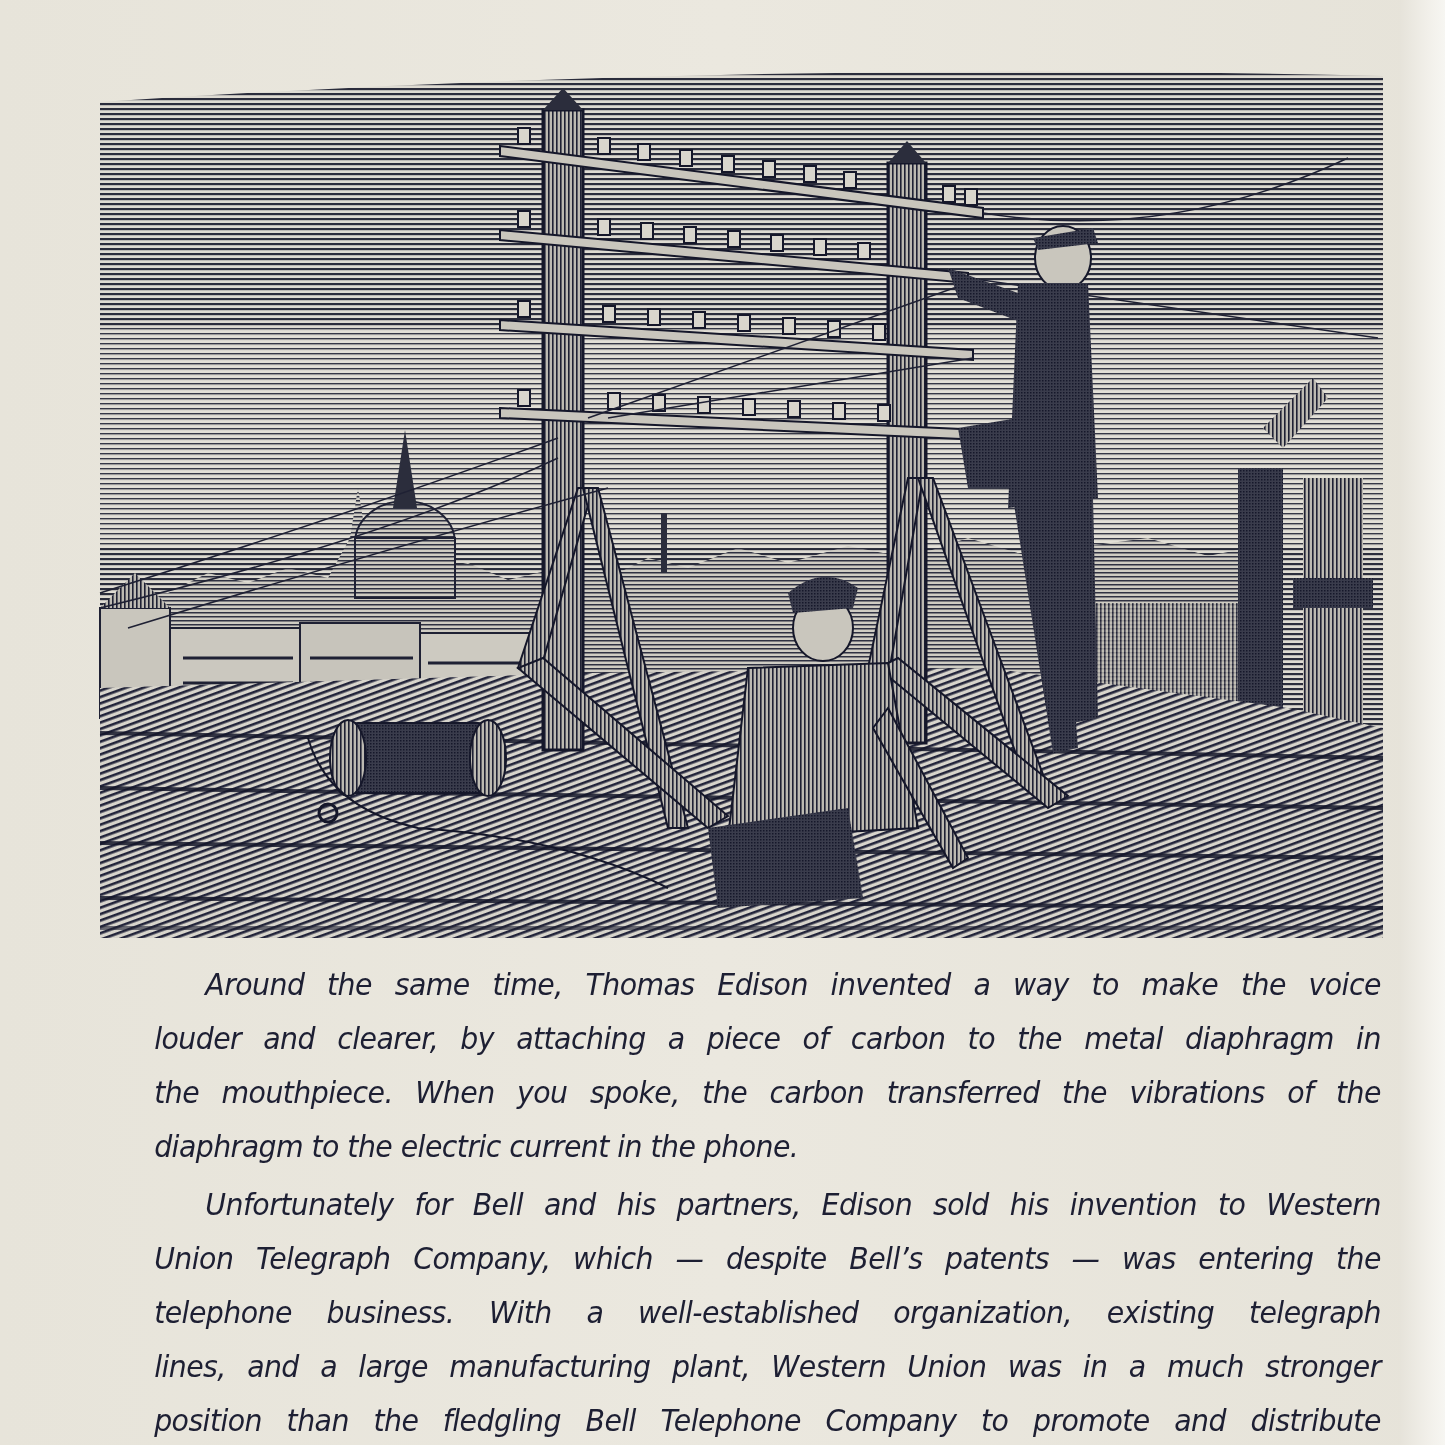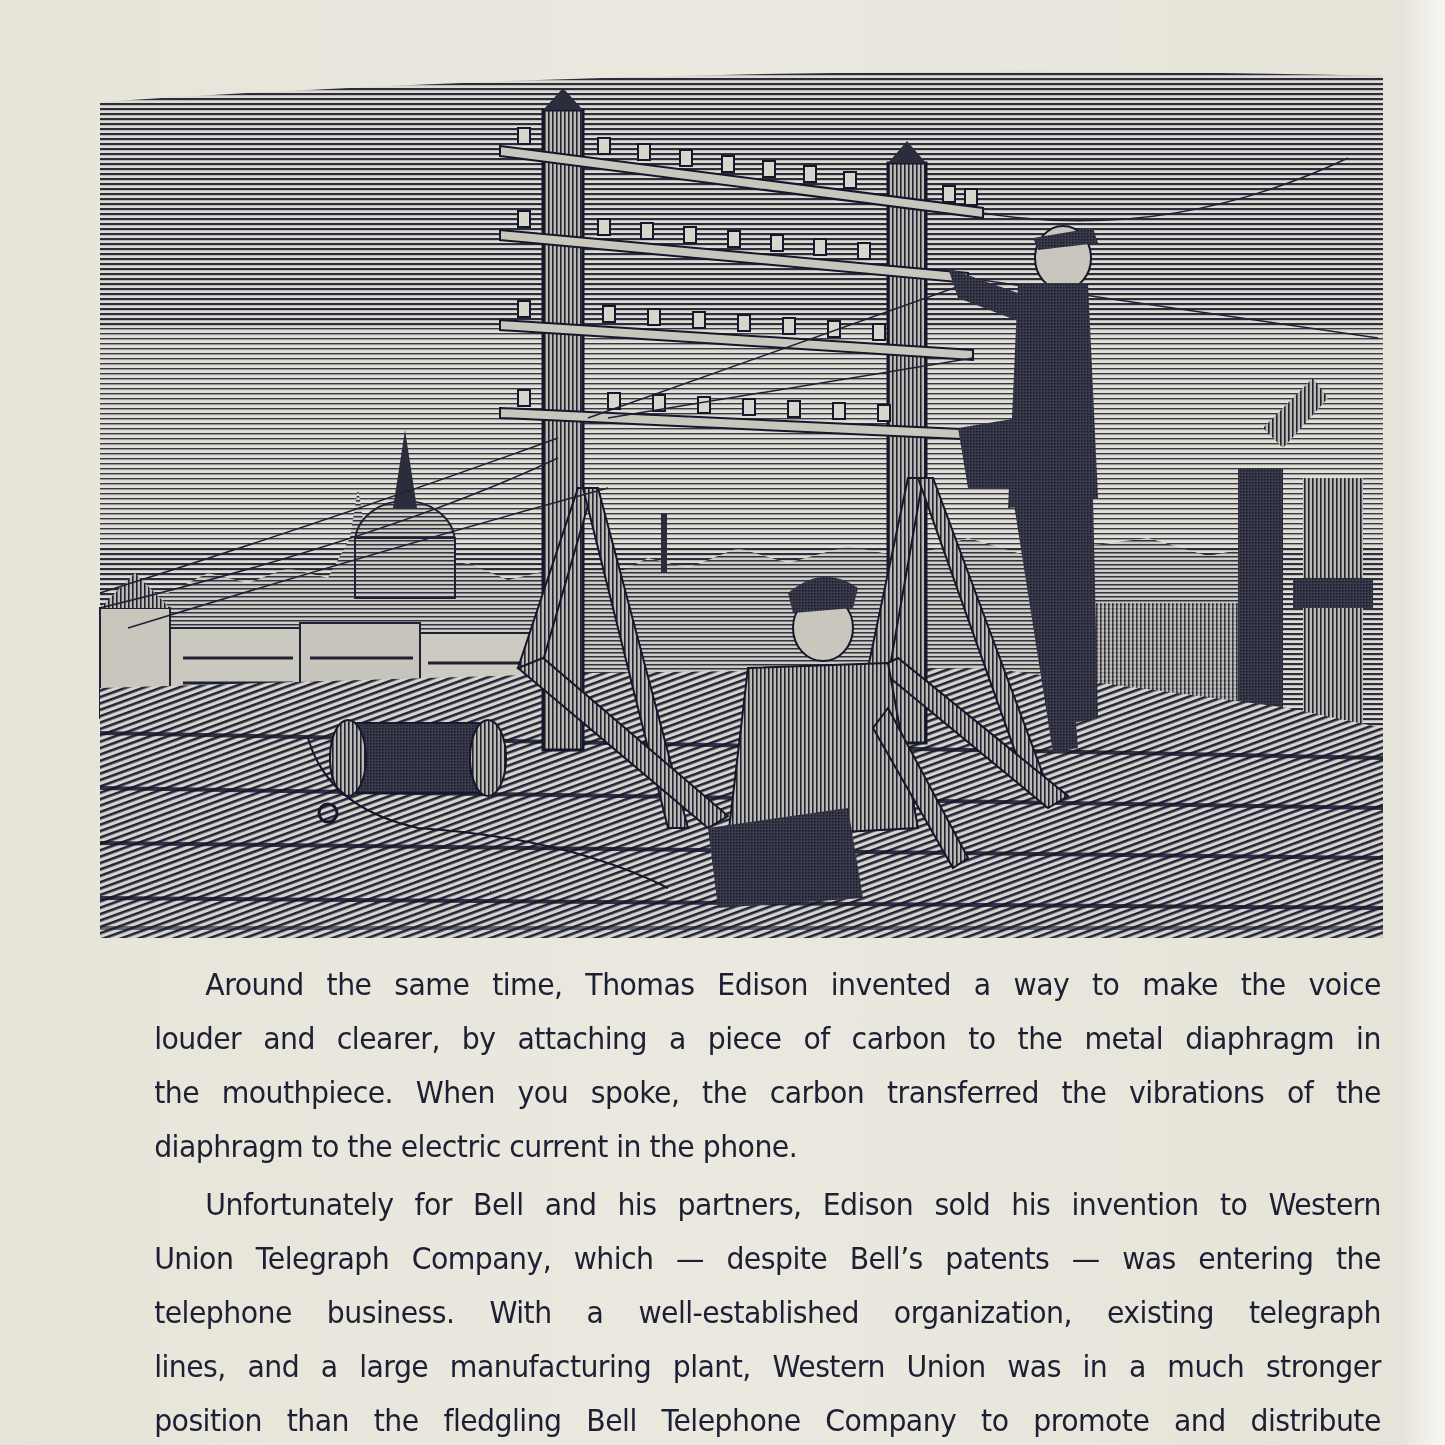--- a/index.html
+++ b/index.html
@@ -5,20 +5,21 @@
   html, body { margin: 0; padding: 0; }
   body {
     width: 1445px; height: 1445px; overflow: hidden;
     background: #e9e6dd;
     position: relative;
     font-family: "DejaVu Sans", sans-serif;
   }
   .page {
     position: absolute; left: 0; top: 0; width: 1445px; height: 1445px;
     background: linear-gradient(90deg, #e7e4da 0%, #ebe8df 50%, #e6e3d9 100%);
+    font-style: italic;
   }
   .page-edge {
     position: absolute; right: 0; top: 0; width: 45px; height: 1445px;
     background: linear-gradient(90deg, #e6e3da 0%, #f1efe9 60%, #f7f6f2 100%);
   }
   .illustration {
     position: absolute; left: 88px; top: 68px; width: 1300px; height: 870px;
   }
   .illustration svg { width: 100%; height: 100%; display: block; }
   .body-text {

